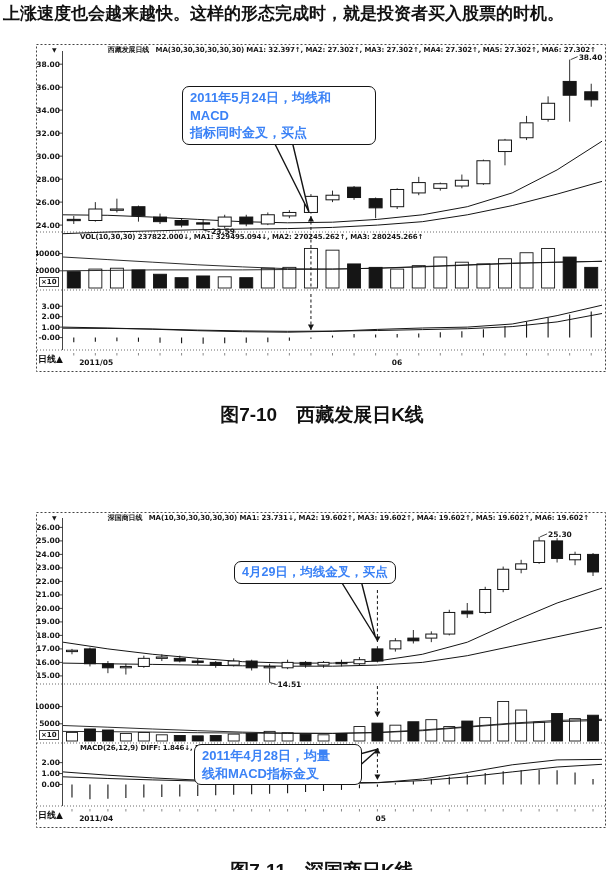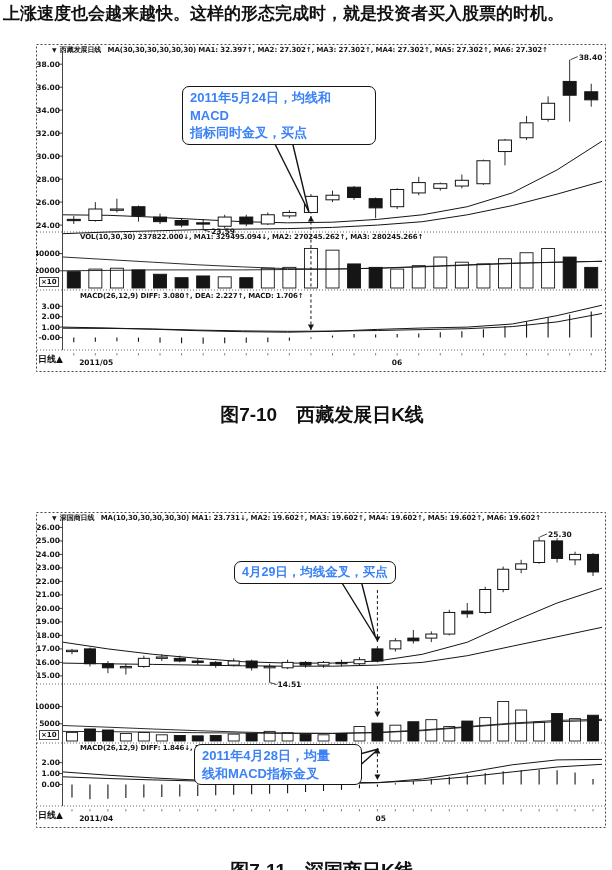--- a/index.html
+++ b/index.html
@@ -14,21 +14,21 @@
   #cap0{top:386px}
   #cap1{top:842px}
   .chart{position:absolute;left:36px;width:570px;background:#fff;}
   #c0{top:44px;height:328px}
   #c1{top:512px;height:316px}
   .chart svg{position:absolute;left:0;top:0;}
   .hdr{position:absolute;left:16px;right:2px;top:1px;
        font-family:"DejaVu Sans",sans-serif;font-size:7px;font-weight:700;
        color:#151515;white-space:nowrap;overflow:hidden;letter-spacing:-0.1px;z-index:2;}
   .hdr .caret{font-size:6px;margin-right:1px;}
-  .hdr .ttl{margin-right:4px;}
+  .hdr .ttl{margin-right:4px;margin-left:48px;}
   .subhdr{left:44px;}
   .unit{position:absolute;font:700 7px "DejaVu Sans",sans-serif;color:#151515;
         border:1px solid #444;padding:0 1px;background:#fff;z-index:2;}
   .period{position:absolute;left:2px;font:700 9px "DejaVu Sans",sans-serif;color:#111;z-index:2;}
   .callout{position:absolute;border:1.5px solid #151515;border-radius:7px;background:#fff;
            padding:2px 7px;font:700 13px "Liberation Sans",sans-serif;line-height:1.35;
            white-space:pre-line;z-index:3;color:#3b82f6;}
   .callout.nowrap{white-space:nowrap;font-size:12.5px;}
 </style>
 </head>
@@ -216,21 +216,20 @@
         <line x1="274.94" y1="250" x2="274.94" y2="286" stroke="#151515" stroke-width="1" stroke-dasharray="3 2.5"></line>
         <polygon points="271.94,280.5 277.94,280.5 274.94,286" fill="#151515" stroke="none" stroke-width="0"></polygon>
         <polygon points="230.94,84 252.94,84 272.94,168" fill="#fff" stroke="#151515" stroke-width="1.4"></polygon>
       </svg>
     <div class="hdr">
       <span class="caret">▼</span>
       <span class="ttl">西藏发展日线</span>
       <span>MA(30,30,30,30,30,30)  MA1: 32.397↑, MA2: 27.302↑, MA3: 27.302↑, MA4: 27.302↑, MA5: 27.302↑, MA6: 27.302↑</span>
     </div>
     <div class="hdr subhdr" style="top:189px">VOL(10,30,30) 237822.000↓, MA1: 329495.094↓, MA2: 270245.262↑, MA3: 280245.266↑</div>
-    <div class="hdr subhdr" style="top:248px">MACD(26,12,9) DIFF: 3.080↑, DEA: 2.227↑, MACD: 1.706↑</div>
     <div class="unit" style="top:233px;left:3px">×10</div>
     <div class="period" style="top:309px">日线▲</div>
     <div class="callout" style="left:146px;top:42px;width:178px">2011年5月24日，均线和MACD
 指标同时金叉，买点</div>
   </div>
 
   <p class="caption" id="cap0">图7-10　西藏发展日K线</p>
 
 
   <div class="chart" id="c1">

